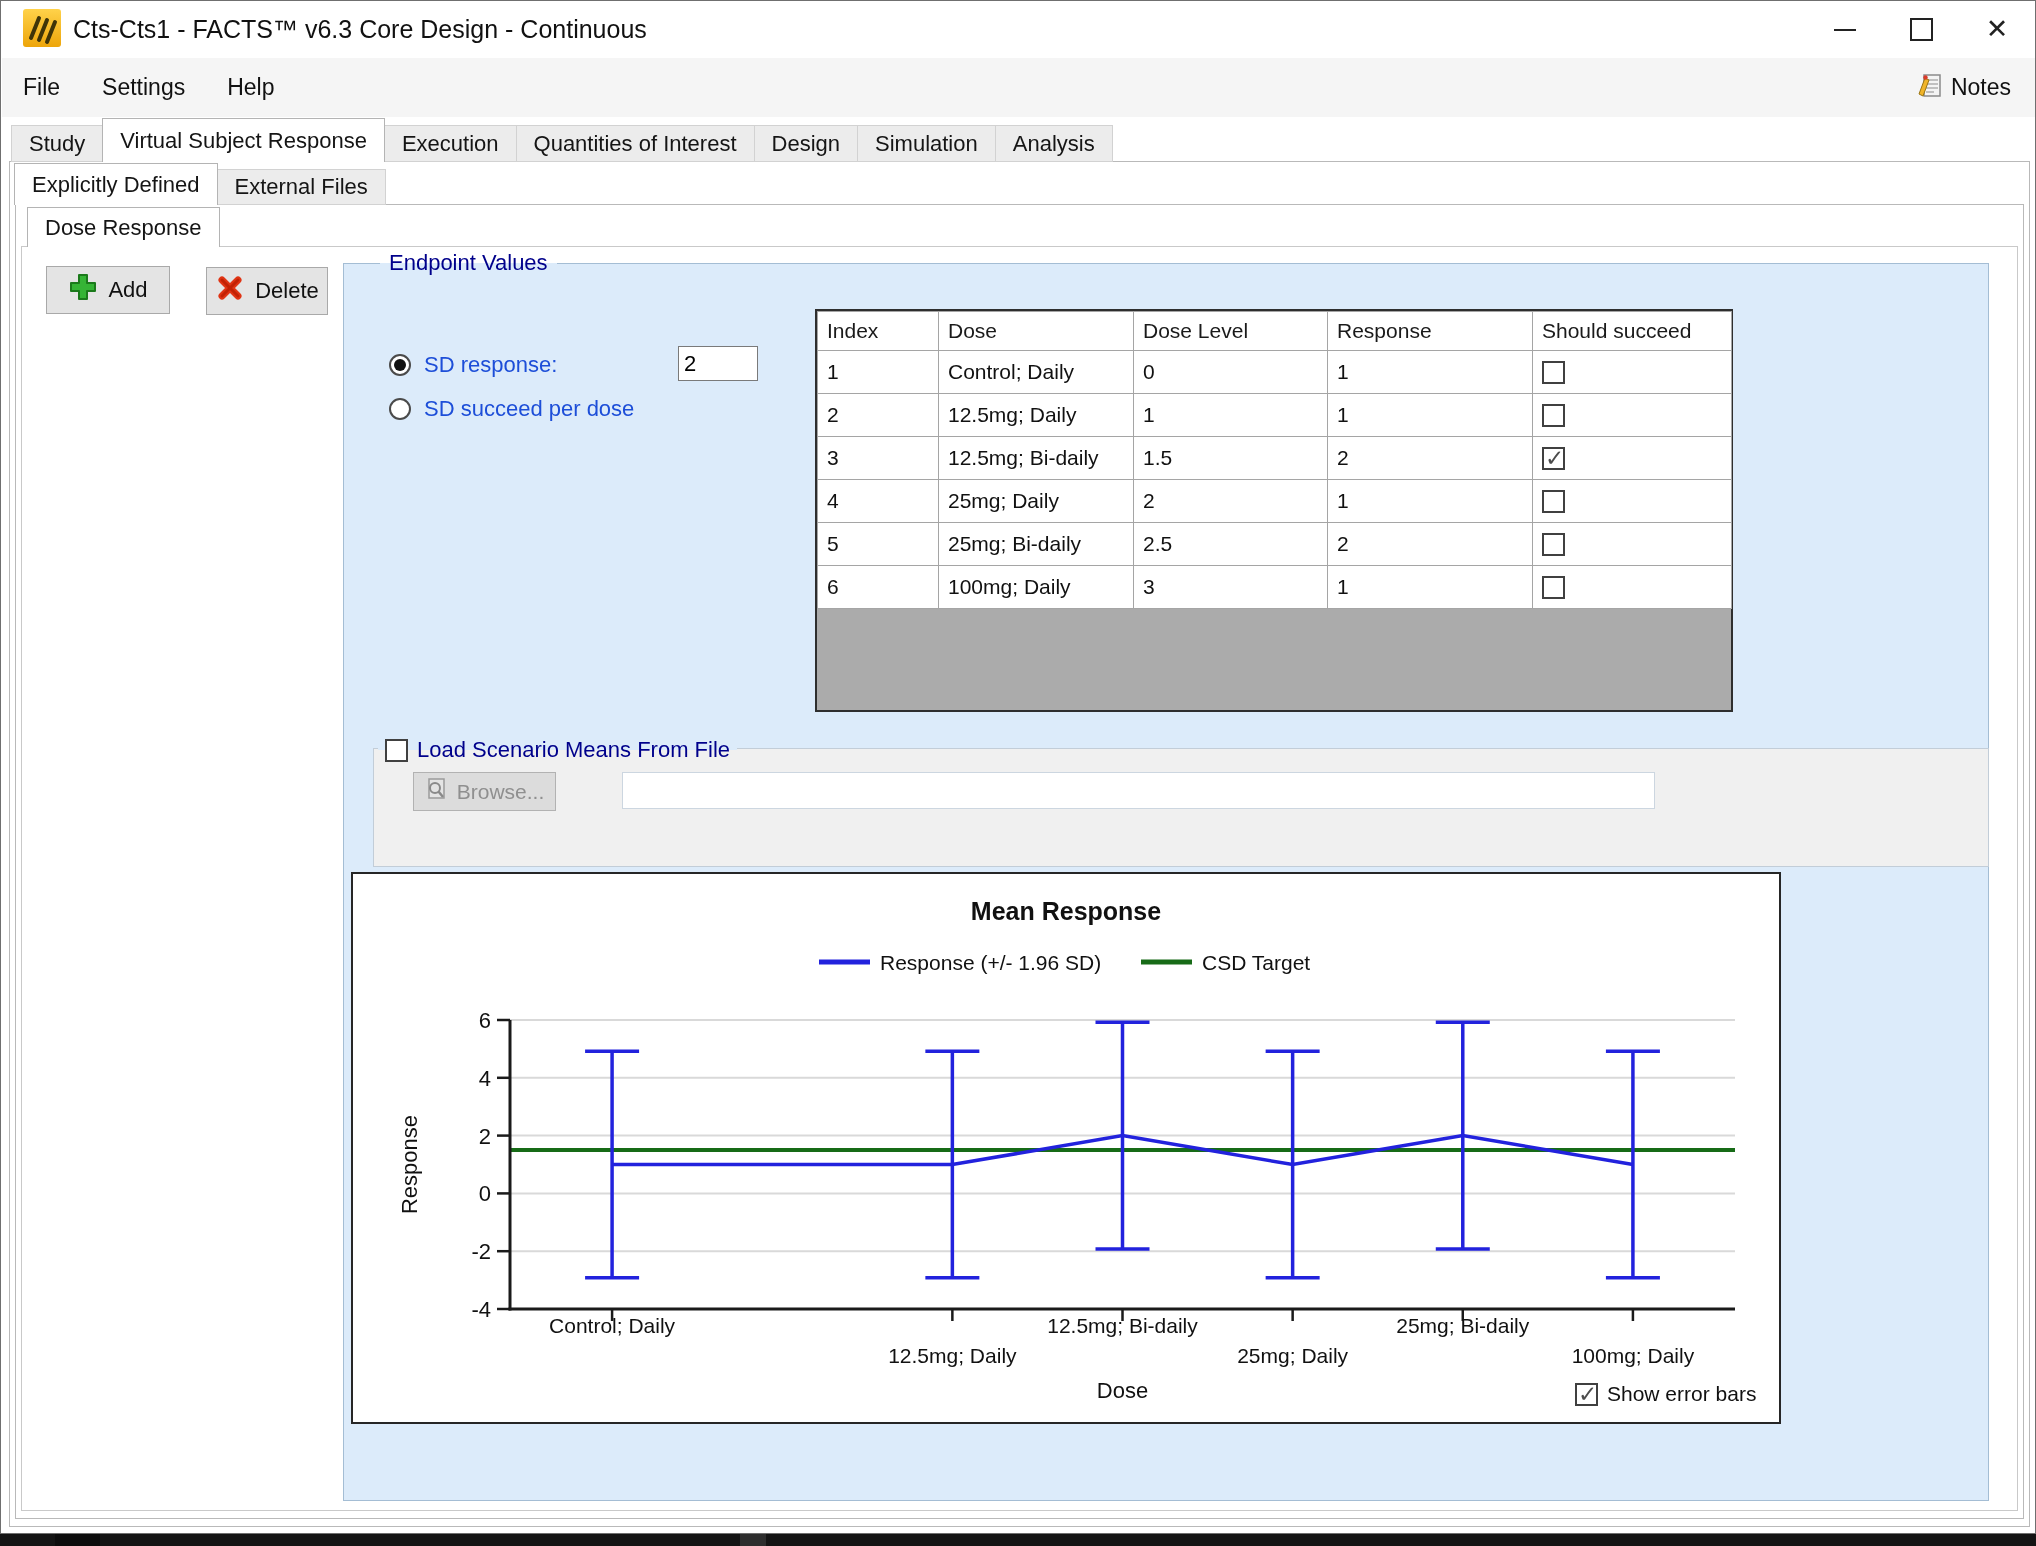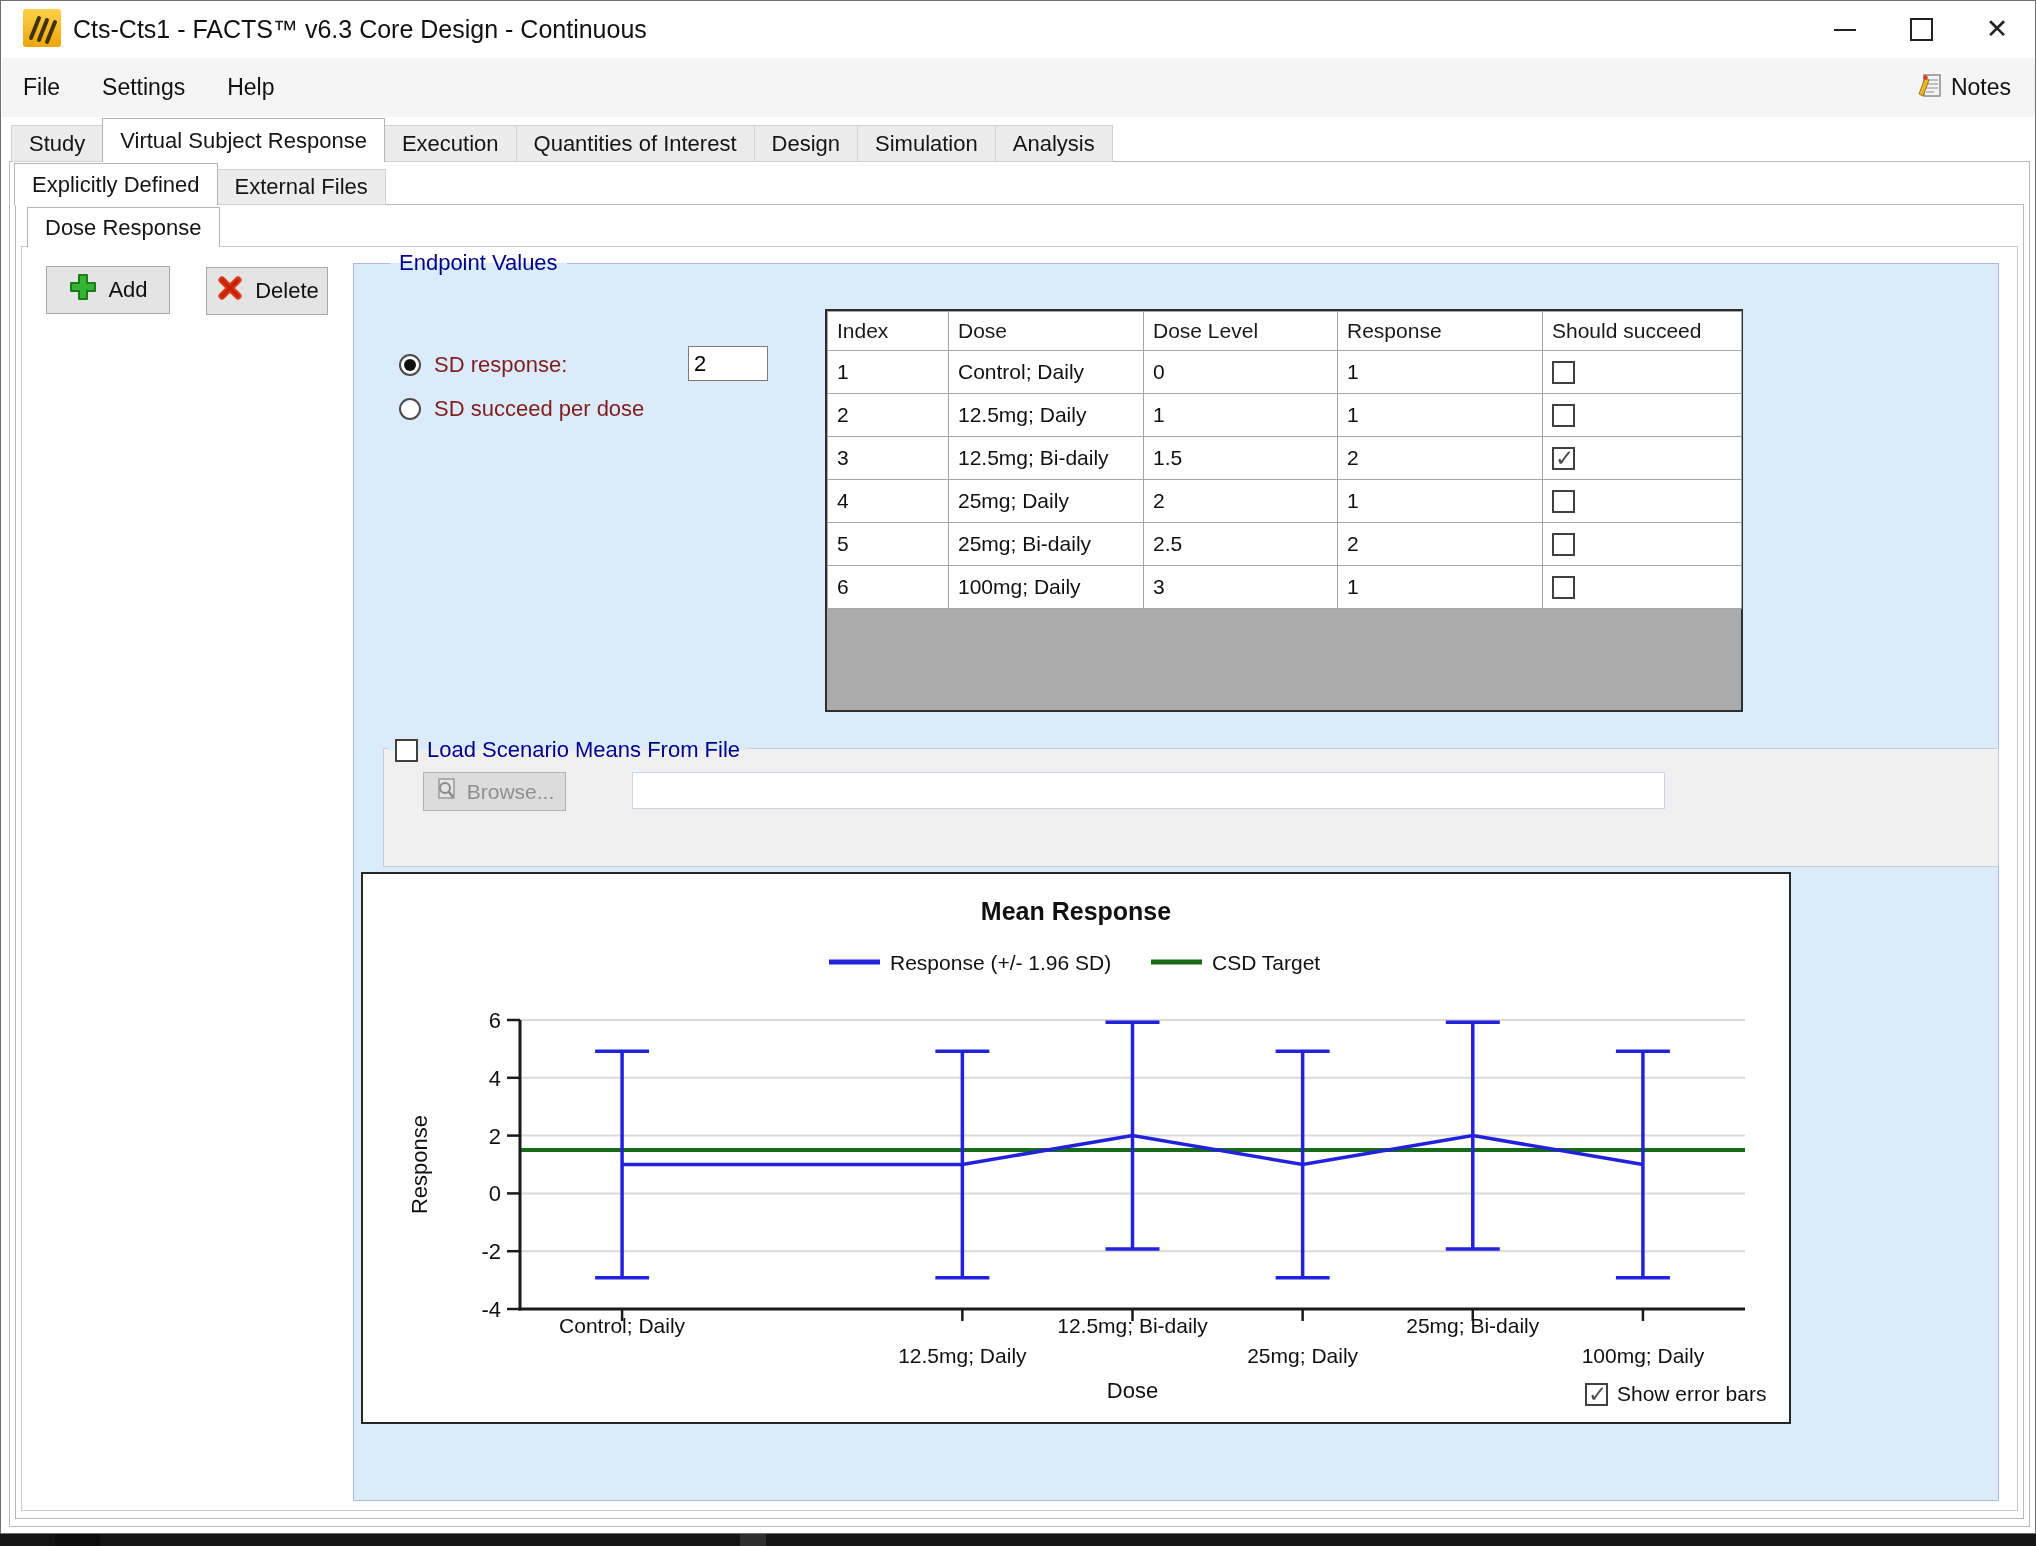--- a/index.html
+++ b/index.html
@@ -45,31 +45,31 @@
   .btn{position:absolute;background:#e4e4e4;border:1px solid #a9a9a9;display:flex;align-items:center;justify-content:center;gap:10px;font-size:22px;color:#111;box-sizing:border-box;}
   #add-btn{left:45px;top:265px;width:124px;height:48px;}
   #delete-btn{left:205px;top:266px;width:122px;height:48px;}
   
   #profiles{left:45px;top:335px;width:286px;height:961px;border:2px solid #1e1e1e;background:#d8d8d8;box-sizing:border-box;}
   #profiles-header{height:42px;background:#fff;border-bottom:2px solid #8c8c8c;display:flex;align-items:center;padding-left:16px;font-size:22px;color:#111;}
   .profile-item{height:40px;background:#fff;border-bottom:1px solid #b3b3b3;display:flex;align-items:center;padding-left:9px;font-size:22px;color:#111;box-sizing:border-box;}
   .profile-item.selected{background:#0078d7;color:#fff;}
   
   .group{position:absolute;box-sizing:border-box;}
-  #endpoint-group{left:352px;top:262px;width:1646px;height:1238px;border:1px solid #a4bdd4;background:#dcebfa;}
+  #endpoint-group{left:342px;top:262px;width:1646px;height:1238px;border:1px solid #a4bdd4;background:#dcebfa;}
   .group-label{position:absolute;height:28px;line-height:28px;padding:0 9px;font-size:22px;color:#00008b;white-space:nowrap;}
   #endpoint-label{top:-15px;left:36px;background:linear-gradient(to bottom,#ffffff 0 50%,#dcebfa 50% 100%);}
   #load-group{left:29px;top:484px;width:1616px;height:119px;border:1px solid #c2cdd8;background:#f0f0f0;}
   #load-legend{top:-13px;left:4px;display:flex;align-items:center;gap:9px;background:linear-gradient(to bottom,#dcebfa 0 50%,#f0f0f0 50% 100%);padding:0 7px;}
   
   .radio{width:22px;height:22px;border:2px solid #4a4a4a;border-radius:50%;background:#fff;box-sizing:border-box;position:relative;flex:none;}
   .radio.checked::after{content:"";position:absolute;inset:3px;border-radius:50%;background:#101010;}
   .cb{width:23px;height:23px;border:2px solid #404040;background:#fff;box-sizing:border-box;position:relative;flex:none;}
   .cb.checked::after{content:"\2713";position:absolute;left:1px;top:-4px;font-size:23px;font-weight:bold;color:#4c4c4c;}
-  .field-label{font-size:22px;color:#7f1d1d;white-space:nowrap;}
+  .field-label{font-size:22px;color:#1d4ed8;white-space:nowrap;}
   
   .radio-row{position:absolute;display:flex;align-items:center;gap:13px;}
   #sd-input{position:absolute;left:334px;top:82px;width:68px;height:33px;border:1px solid #7a7a7a;background:#fff;font-size:22px;padding:0 5px;font-family:inherit;box-sizing:content-box;}
   
   #dose-table-wrap{position:absolute;left:471px;top:45px;width:918px;height:403px;background:#ababab;border:2px solid #2e2e2e;box-sizing:border-box;}
   table.grid{border-collapse:collapse;table-layout:fixed;width:914px;background:#fff;}
   table.grid th, table.grid td{border:1px solid #a5a5a5;font-size:21px;font-weight:normal;text-align:left;padding:0 9px;overflow:hidden;white-space:nowrap;}
   table.grid th{height:38px;}
   table.grid td{height:42px;color:#111;}
   td.cb-cell{text-align:center;}

